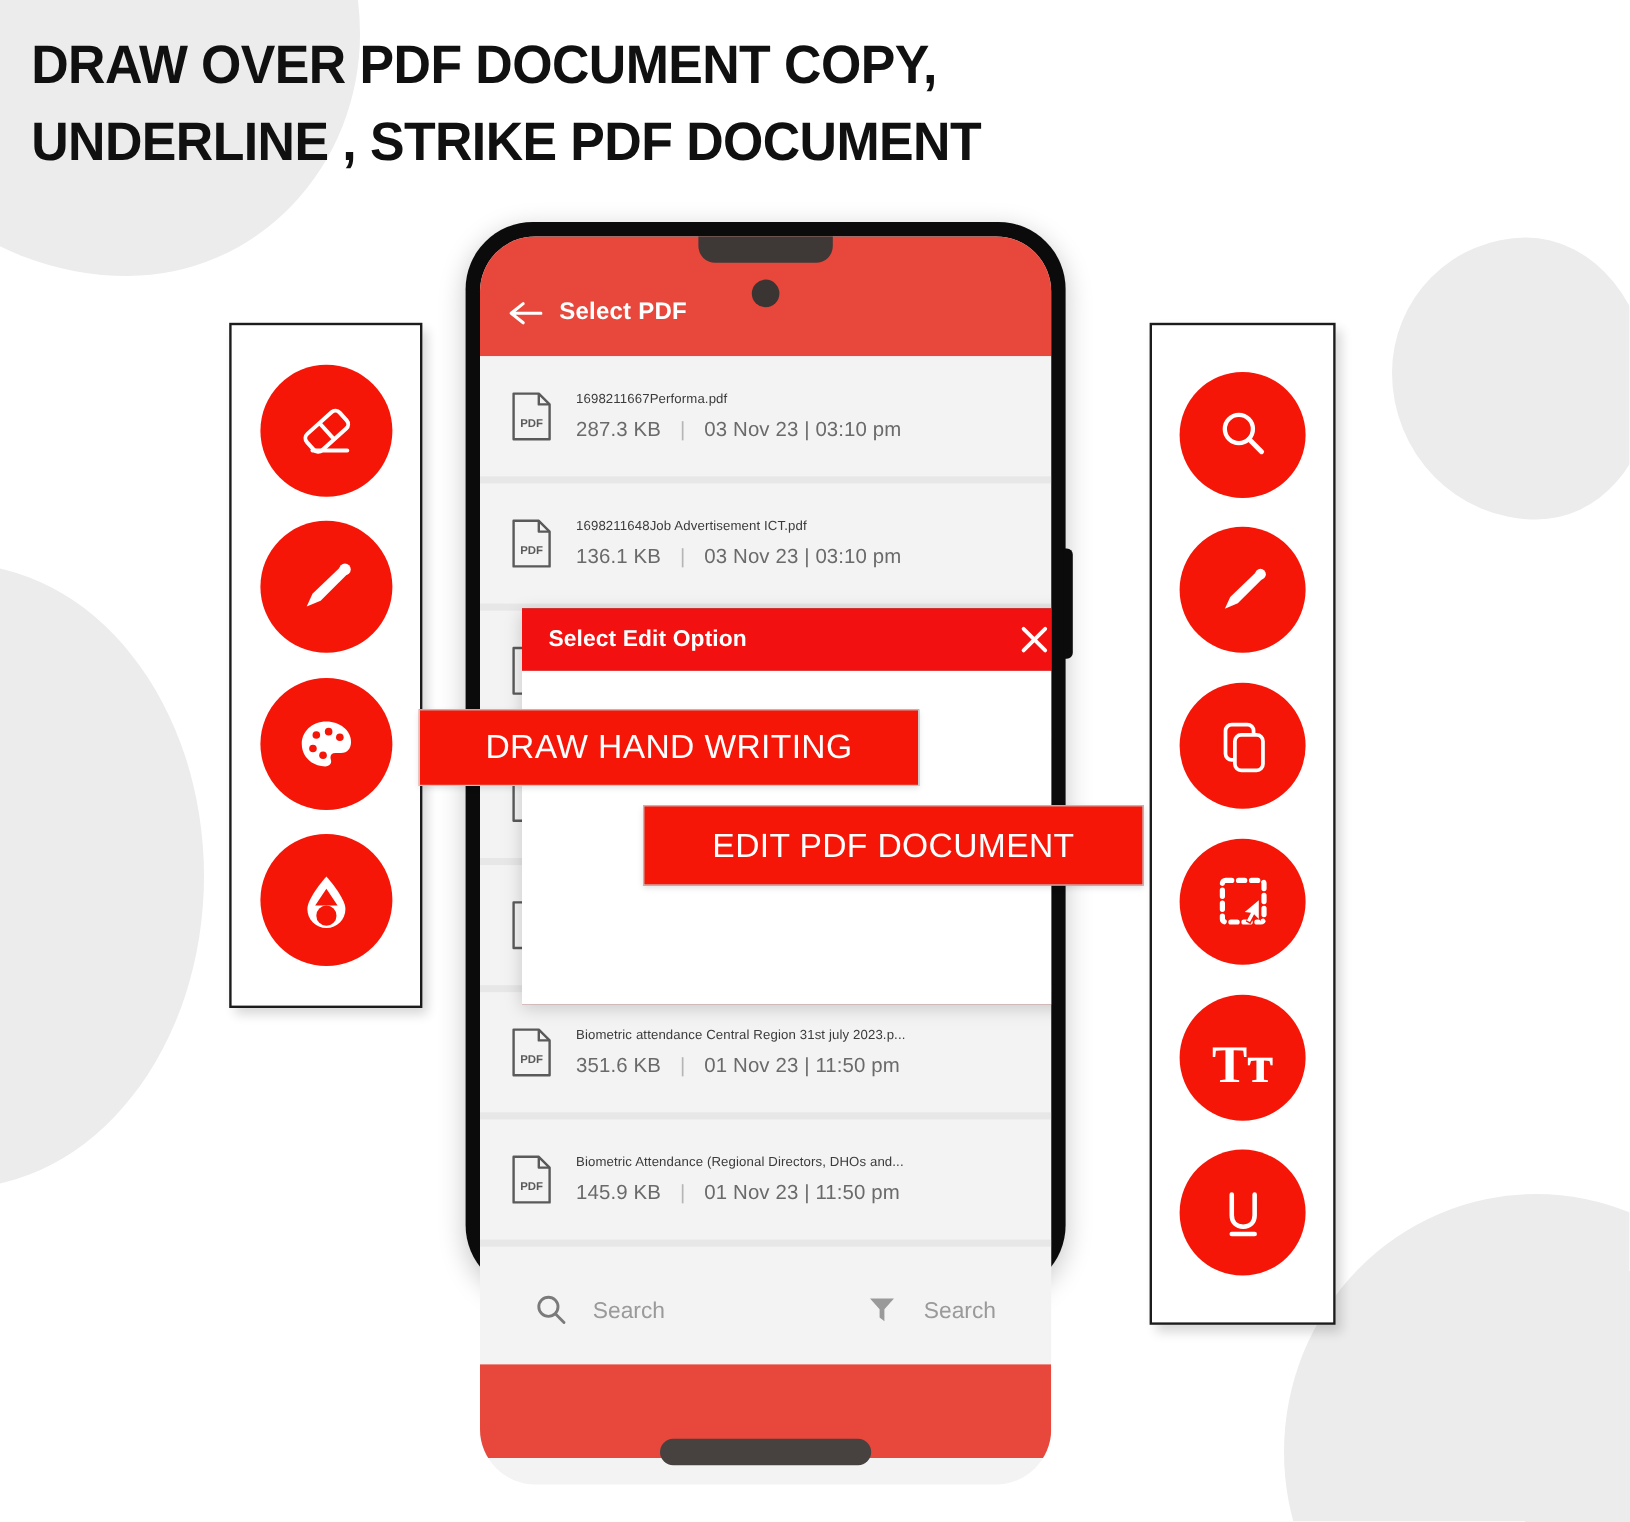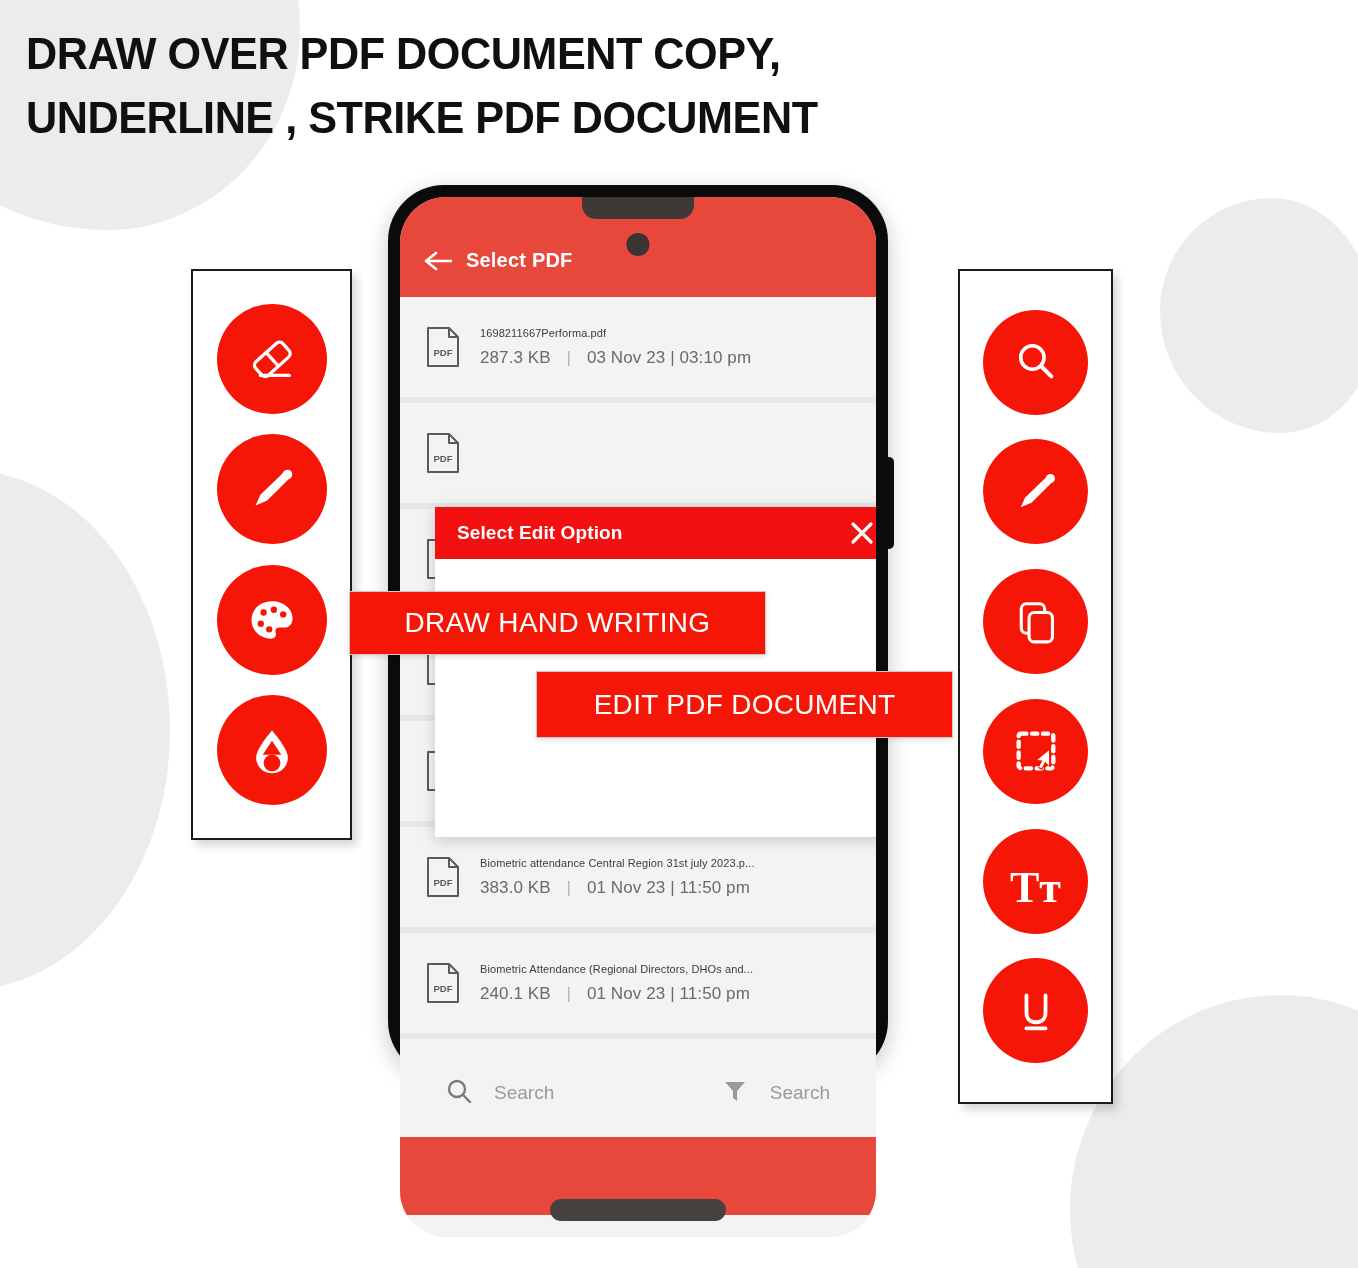--- a/index.html
+++ b/index.html
@@ -357,20 +357,28 @@
         </div>
 
         <div class="file-row">
           <span class="pdf-icon">
             <svg viewBox="0 0 34 42" width="34" height="42">
               <path d="M2 2 H23 L32 11 V40 H2 Z" fill="none" stroke="#5a5a5a" stroke-width="2" stroke-linejoin="round"></path>
               <path d="M23 2 V11 H32" fill="none" stroke="#5a5a5a" stroke-width="2" stroke-linejoin="round"></path>
               <text x="17" y="30" font-size="9.5" font-weight="bold" fill="#5a5a5a" text-anchor="middle" font-family="Liberation Sans, sans-serif">PDF</text>
             </svg>
           </span>
+          <div class="file-meta">
+            <div class="file-name">1698211648Job Advertisement ICT.pdf</div>
+            <div class="file-sub">
+              <span>136.1 KB</span>
+              <span class="sep">|</span>
+              <span>03 Nov 23 | 03:10 pm</span>
+            </div>
+          </div>
         </div>
 
         <div class="file-row">
           <span class="pdf-icon">
             <svg viewBox="0 0 34 42" width="34" height="42">
               <path d="M2 2 H23 L32 11 V40 H2 Z" fill="none" stroke="#5a5a5a" stroke-width="2" stroke-linejoin="round"></path>
               <path d="M23 2 V11 H32" fill="none" stroke="#5a5a5a" stroke-width="2" stroke-linejoin="round"></path>
             </svg>
           </span>
           <div class="file-meta">
@@ -406,39 +414,39 @@
           <span class="pdf-icon">
             <svg viewBox="0 0 34 42" width="34" height="42">
               <path d="M2 2 H23 L32 11 V40 H2 Z" fill="none" stroke="#5a5a5a" stroke-width="2" stroke-linejoin="round"></path>
               <path d="M23 2 V11 H32" fill="none" stroke="#5a5a5a" stroke-width="2" stroke-linejoin="round"></path>
               <text x="17" y="30" font-size="9.5" font-weight="bold" fill="#5a5a5a" text-anchor="middle" font-family="Liberation Sans, sans-serif">PDF</text>
             </svg>
           </span>
           <div class="file-meta">
             <div class="file-name">Biometric attendance Central Region 31st july 2023.p...</div>
             <div class="file-sub">
-              <span>383.0 KB</span>
+              <span>351.6 KB</span>
               <span class="sep">|</span>
               <span>01 Nov 23 | 11:50 pm</span>
             </div>
           </div>
         </div>
 
         <div class="file-row">
           <span class="pdf-icon">
             <svg viewBox="0 0 34 42" width="34" height="42">
               <path d="M2 2 H23 L32 11 V40 H2 Z" fill="none" stroke="#5a5a5a" stroke-width="2" stroke-linejoin="round"></path>
               <path d="M23 2 V11 H32" fill="none" stroke="#5a5a5a" stroke-width="2" stroke-linejoin="round"></path>
               <text x="17" y="30" font-size="9.5" font-weight="bold" fill="#5a5a5a" text-anchor="middle" font-family="Liberation Sans, sans-serif">PDF</text>
             </svg>
           </span>
           <div class="file-meta">
             <div class="file-name">Biometric Attendance (Regional Directors, DHOs and...</div>
             <div class="file-sub">
-              <span>240.1 KB</span>
+              <span>145.9 KB</span>
               <span class="sep">|</span>
               <span>01 Nov 23 | 11:50 pm</span>
             </div>
           </div>
         </div>
 
         <div id="bottom-bar">
           <div id="search-group">
             <span>
               <svg viewBox="0 0 26 26" width="26" height="26">

